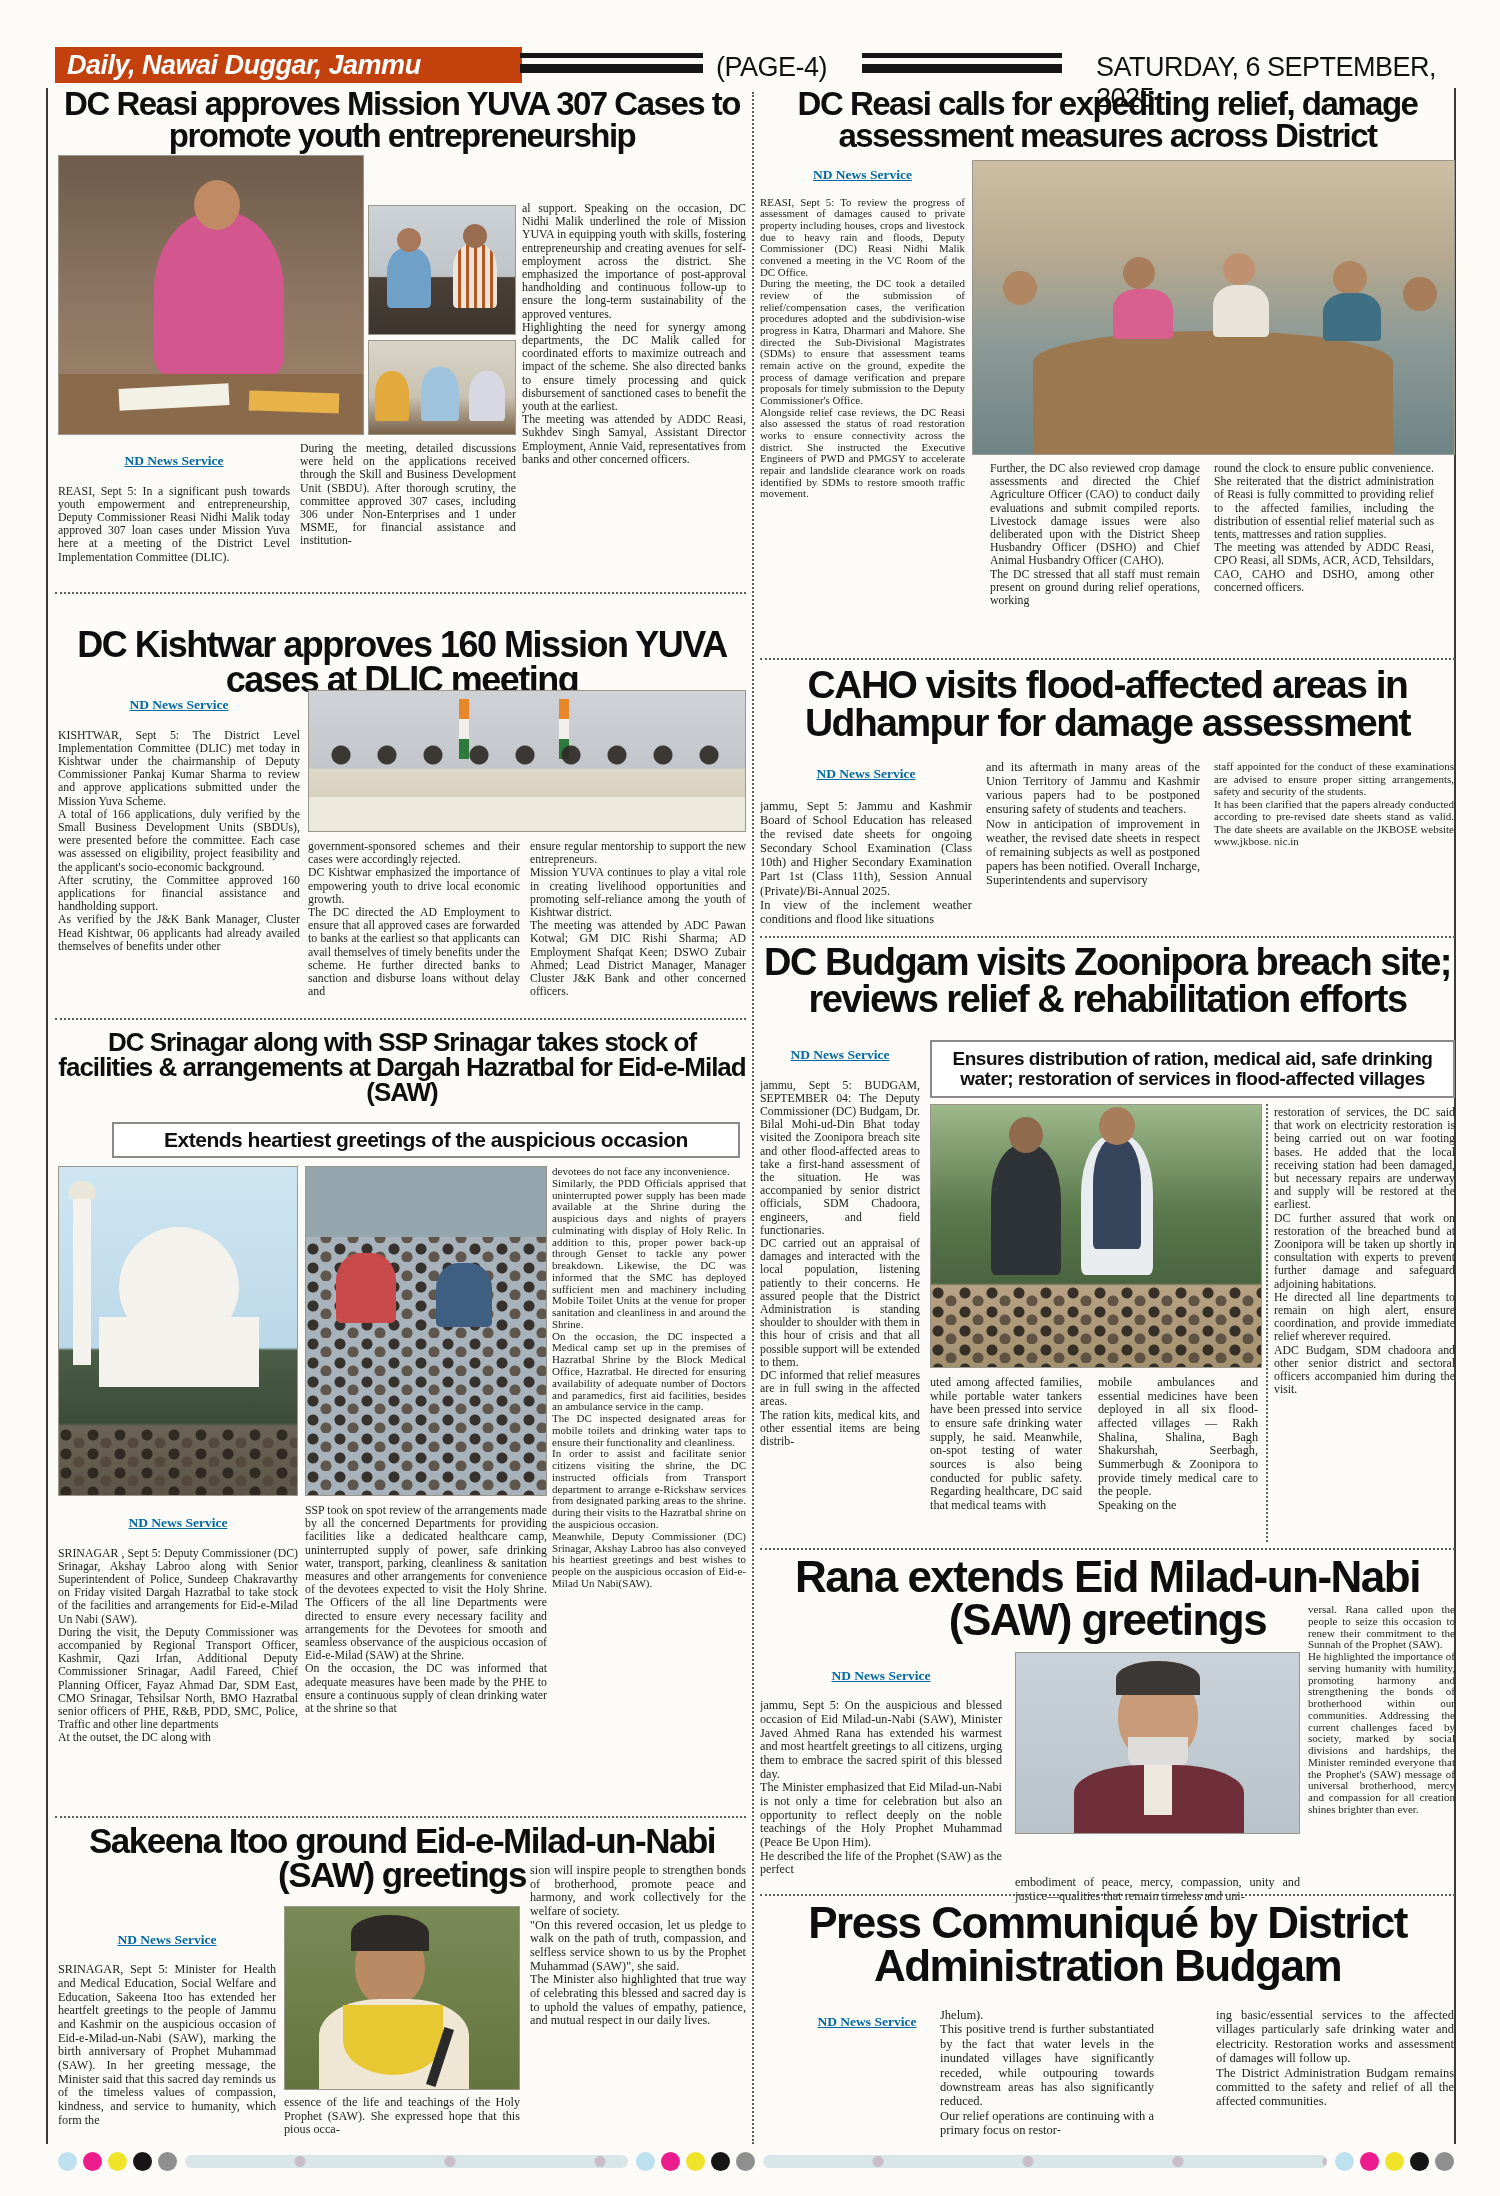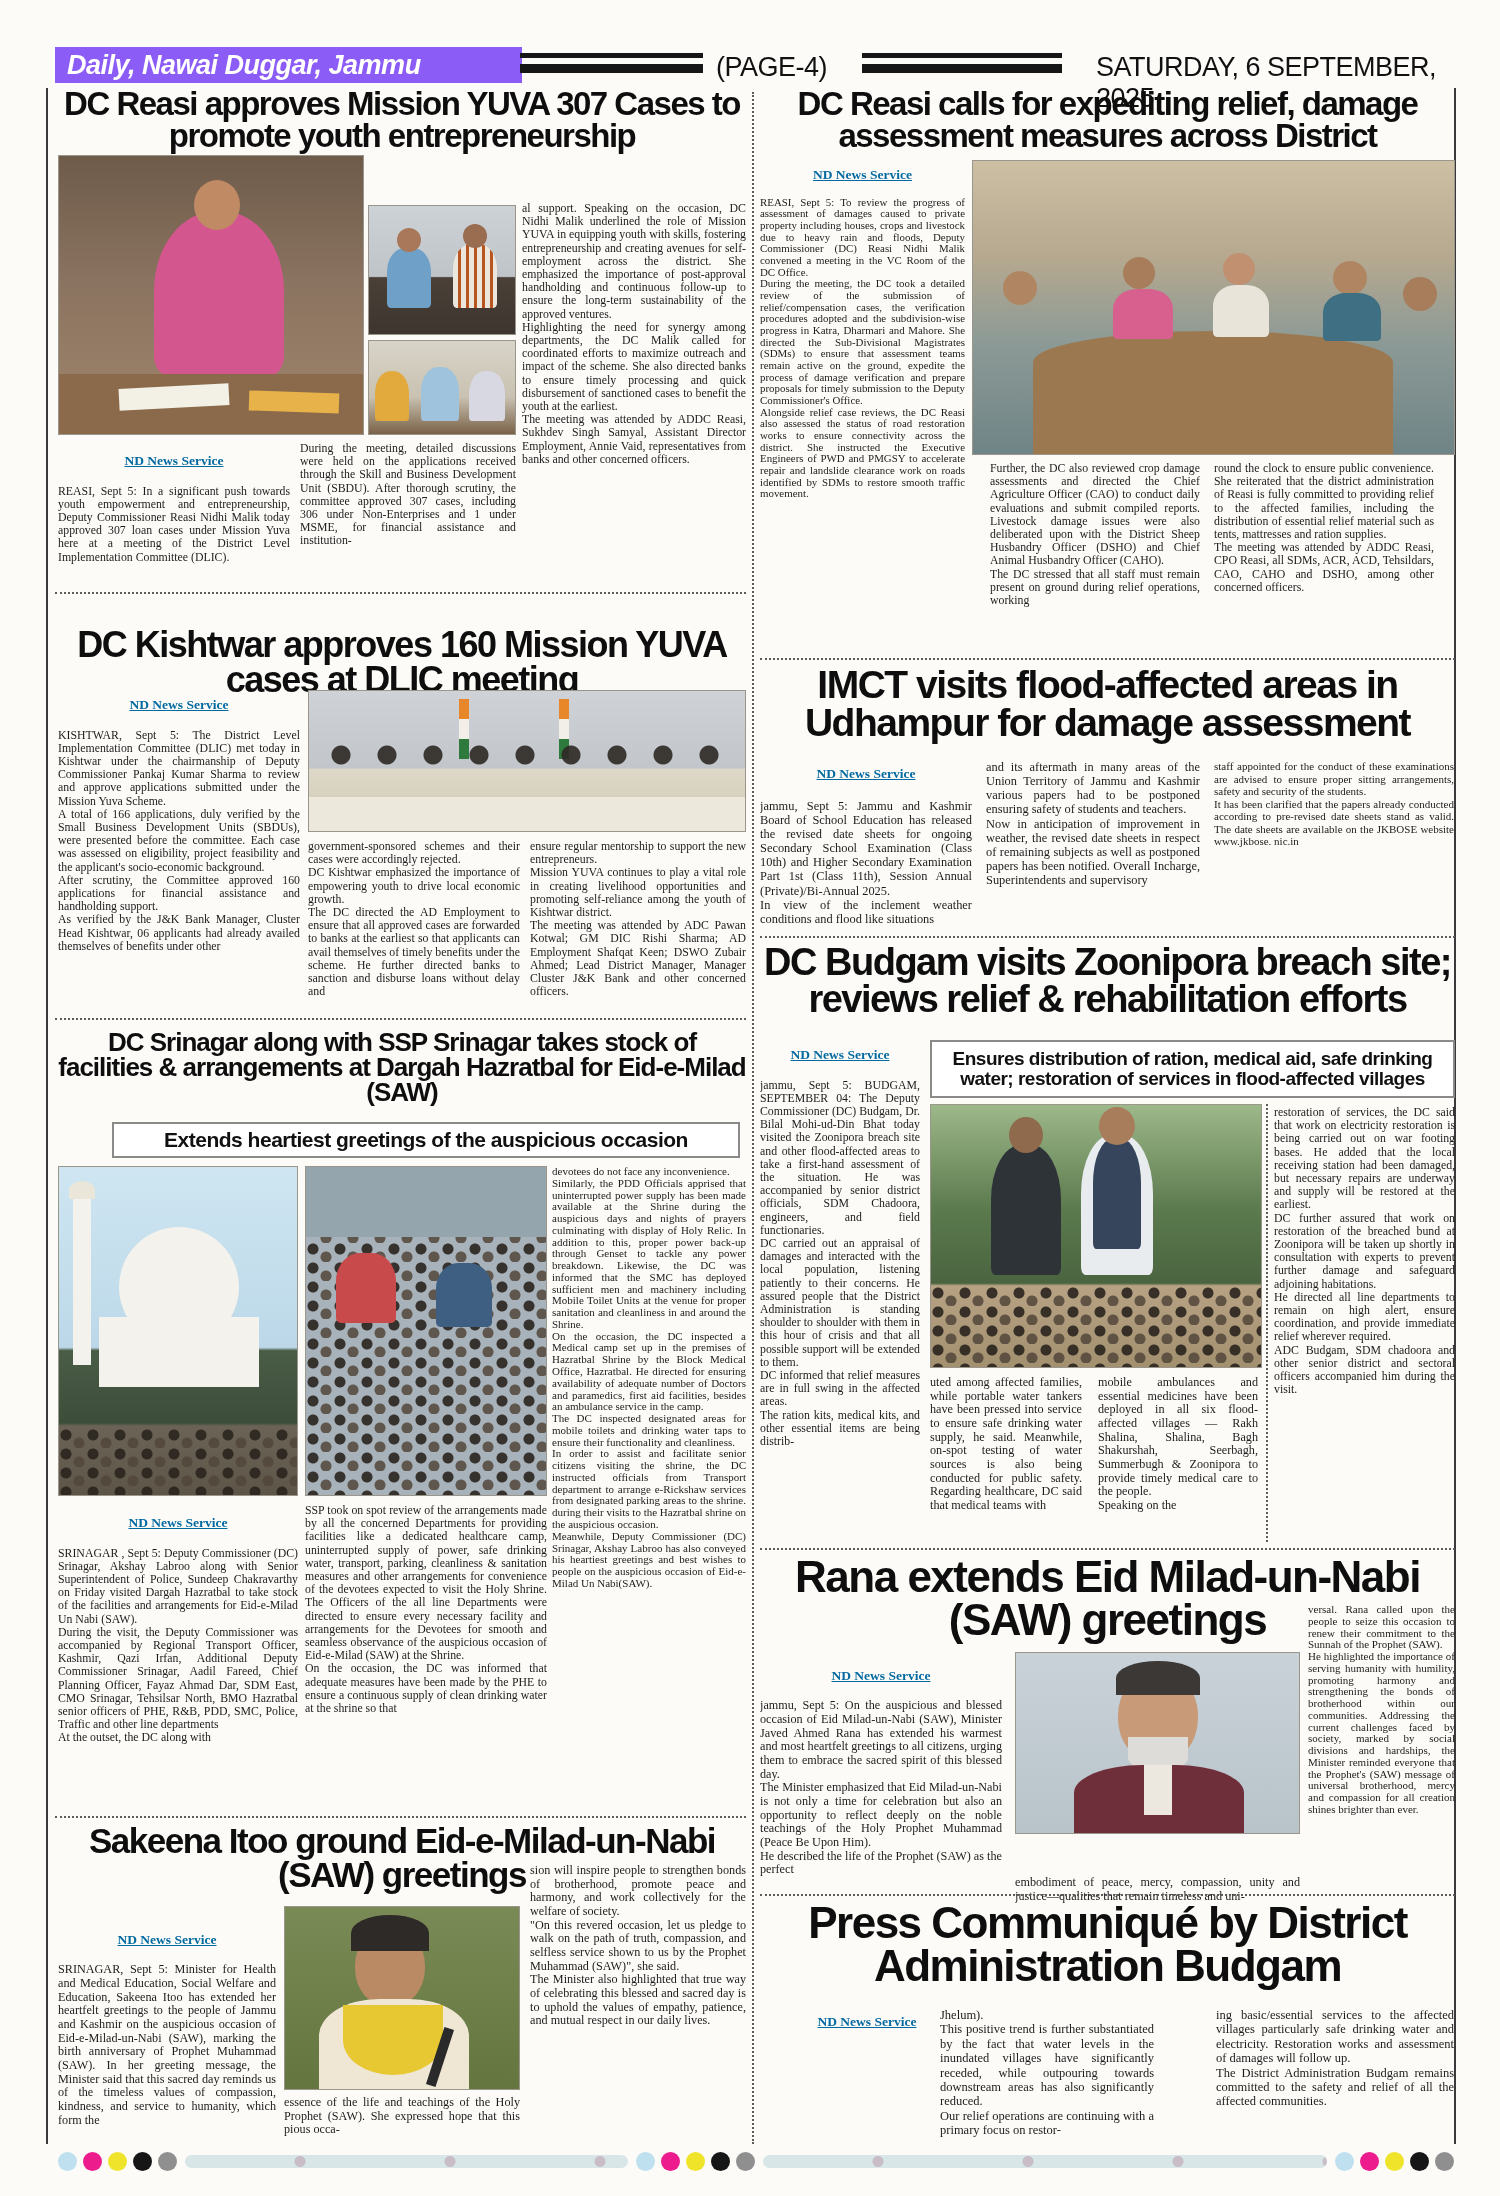--- a/index.html
+++ b/index.html
@@ -1,21 +1,21 @@
 <!DOCTYPE html>
 <html lang="en"><head>
 <meta charset="utf-8">
 <style>
   html,body{margin:0;padding:0;background:#cfcfcf;}
   .page{position:relative;width:1500px;height:2196px;background:#fcfbf8;margin:0 auto;overflow:hidden;
         font-family:"Liberation Serif",serif;color:#1b1b1b;}
   .abs{position:absolute;}
   .in{position:absolute;}
   
-  .mast-box{background:#8b5cf6;color:#fff;font-family:"Liberation Sans",sans-serif;
+  .mast-box{background:#c2410c;color:#fff;font-family:"Liberation Sans",sans-serif;
             font-weight:700;font-style:italic;font-size:27px;letter-spacing:-0.5px;
             display:flex;align-items:center;padding-left:12px;}
   .mast-bars i{display:block;background:#161616;}
   .mast-text{font-family:"Liberation Sans",sans-serif;font-weight:400;font-size:27px;letter-spacing:-0.5px;color:#111;}
   
   .hl{position:absolute;font-family:"Liberation Sans",sans-serif;font-weight:700;text-align:center;
       letter-spacing:-1.5px;line-height:0.97;color:#0e0e0e;}
   
   .bt{position:absolute;font-family:"Liberation Serif",serif;font-size:11.8px;line-height:1.12;
       text-align:justify;white-space:pre-line;overflow:hidden;color:#1c1c1c;}
@@ -141,21 +141,21 @@
     </div>
     <div class="bt" style="left:308px;top:840px;width:212px;height:174px;">government-sponsored schemes and their cases were accordingly rejected.
 DC Kishtwar emphasized the importance of empowering youth to drive local economic growth.
 The DC directed the AD Employment to ensure that all approved cases are forwarded to banks at the earliest so that applicants can avail themselves of timely benefits under the scheme. He further directed banks to sanction and disburse loans without delay and</div>
     <div class="bt" style="left:530px;top:840px;width:216px;height:174px;">ensure regular mentorship to support the new entrepreneurs.
 Mission YUVA continues to play a vital role in creating livelihood opportunities and promoting self-reliance among the youth of Kishtwar district.
 The meeting was attended by ADC Pawan Kotwal; GM DIC Rishi Sharma; AD Employment Shafqat Keen; DSWO Zubair Ahmed; Lead District Manager, Manager Cluster J&amp;K Bank and other concerned officers.</div>
   </div>
 
   <div>
-    <div class="hl" style="left:760px;top:666px;width:695px;font-size:39px;">IMCT visits flood-affected areas in Udhampur for damage assessment</div>
+    <div class="hl" style="left:760px;top:666px;width:695px;font-size:39px;">CAHO visits flood-affected areas in Udhampur for damage assessment</div>
     <div class="bt" style="left:760px;top:752px;width:212px;height:180px;font-size:12.4px;line-height:1.14;">
       <div class="by">ND News Service</div>
       <span>jammu, Sept 5: Jammu and Kashmir Board of School Education has released the revised date sheets for ongoing Secondary School Examination (Class 10th) and Higher Secondary Examination Part 1st (Class 11th), Session Annual (Private)/Bi-Annual 2025.
 In view of the inclement weather conditions and flood like situations</span>
     </div>
     <div class="bt" style="left:986px;top:760px;width:214px;height:172px;font-size:12.4px;line-height:1.14;">and its aftermath in many areas of the Union Territory of Jammu and Kashmir various papers had to be postponed ensuring safety of students and teachers.
 Now in anticipation of improvement in weather, the revised date sheets in respect of remaining subjects as well as postponed papers has been notified. Overall Incharge, Superintendents and supervisory</div>
     <div class="bt" style="left:1214px;top:760px;width:240px;height:172px;font-size:11px;line-height:1.14;">staff appointed for the conduct of these examinations are advised to ensure proper sitting arrangements, safety and security of the students.
 It has been clarified that the papers already conducted according to pre-revised date sheets stand as valid. The date sheets are available on the JKBOSE website www.jkbose. nic.in</div>
   </div>

